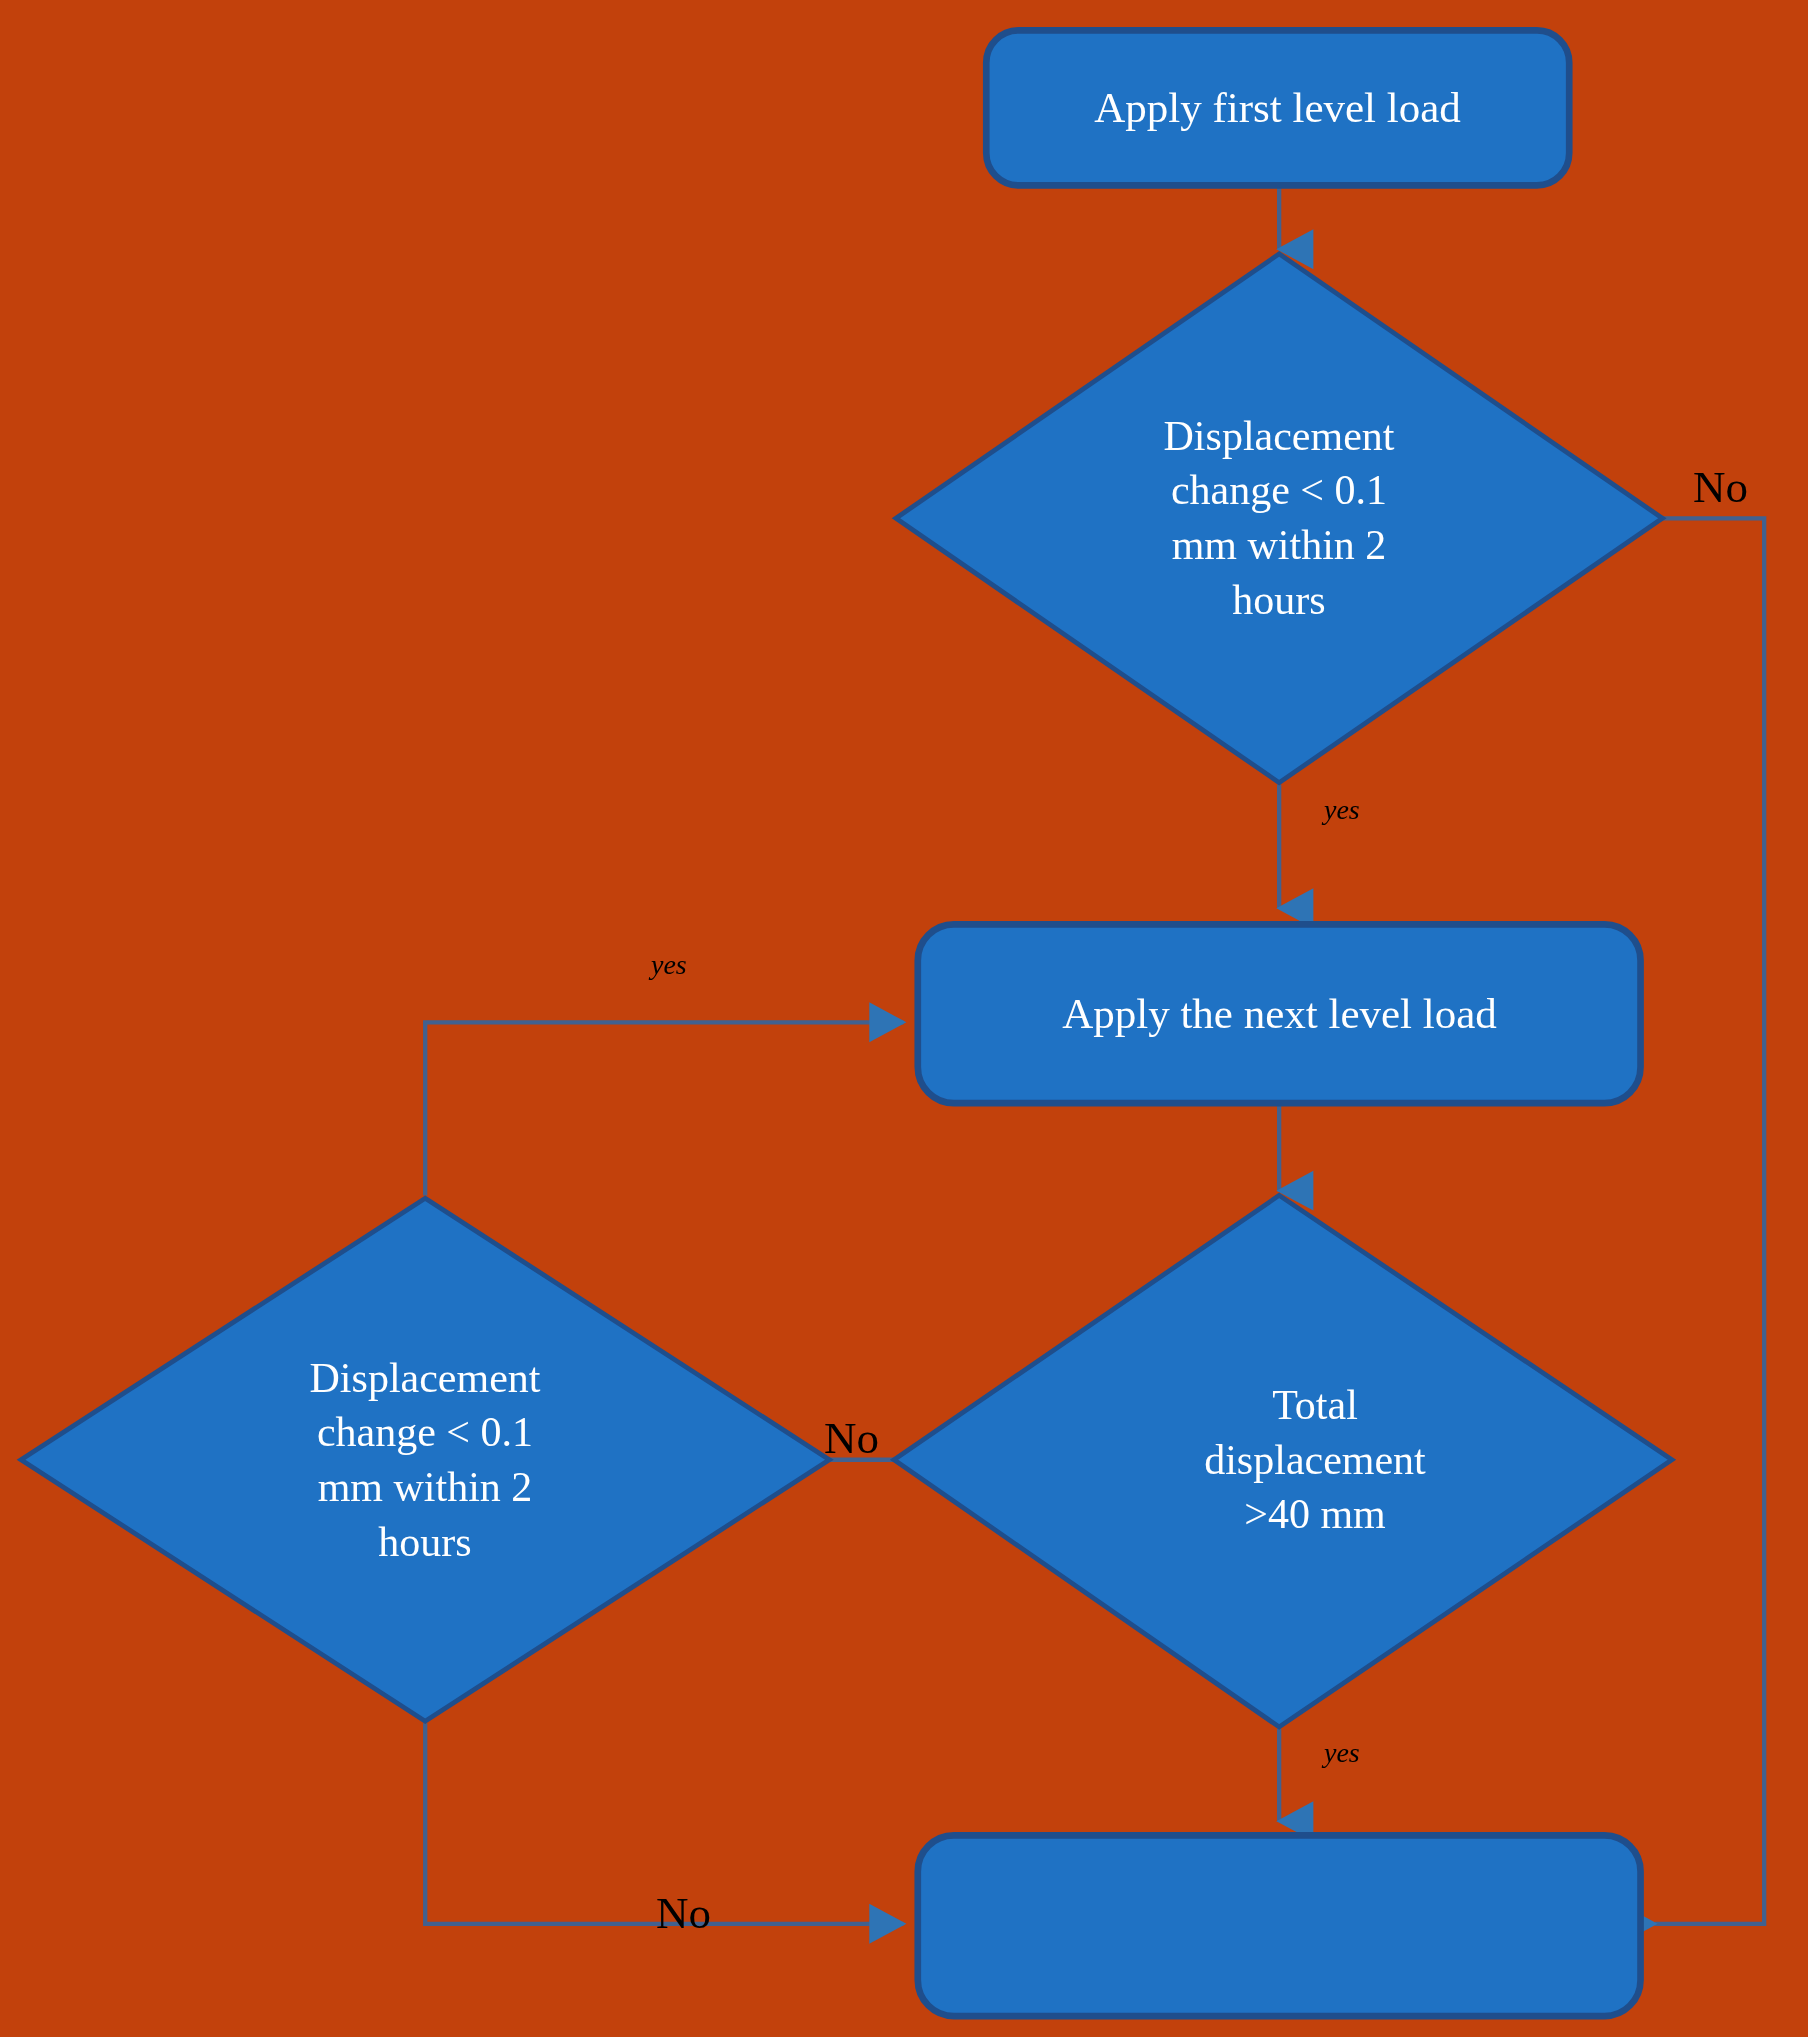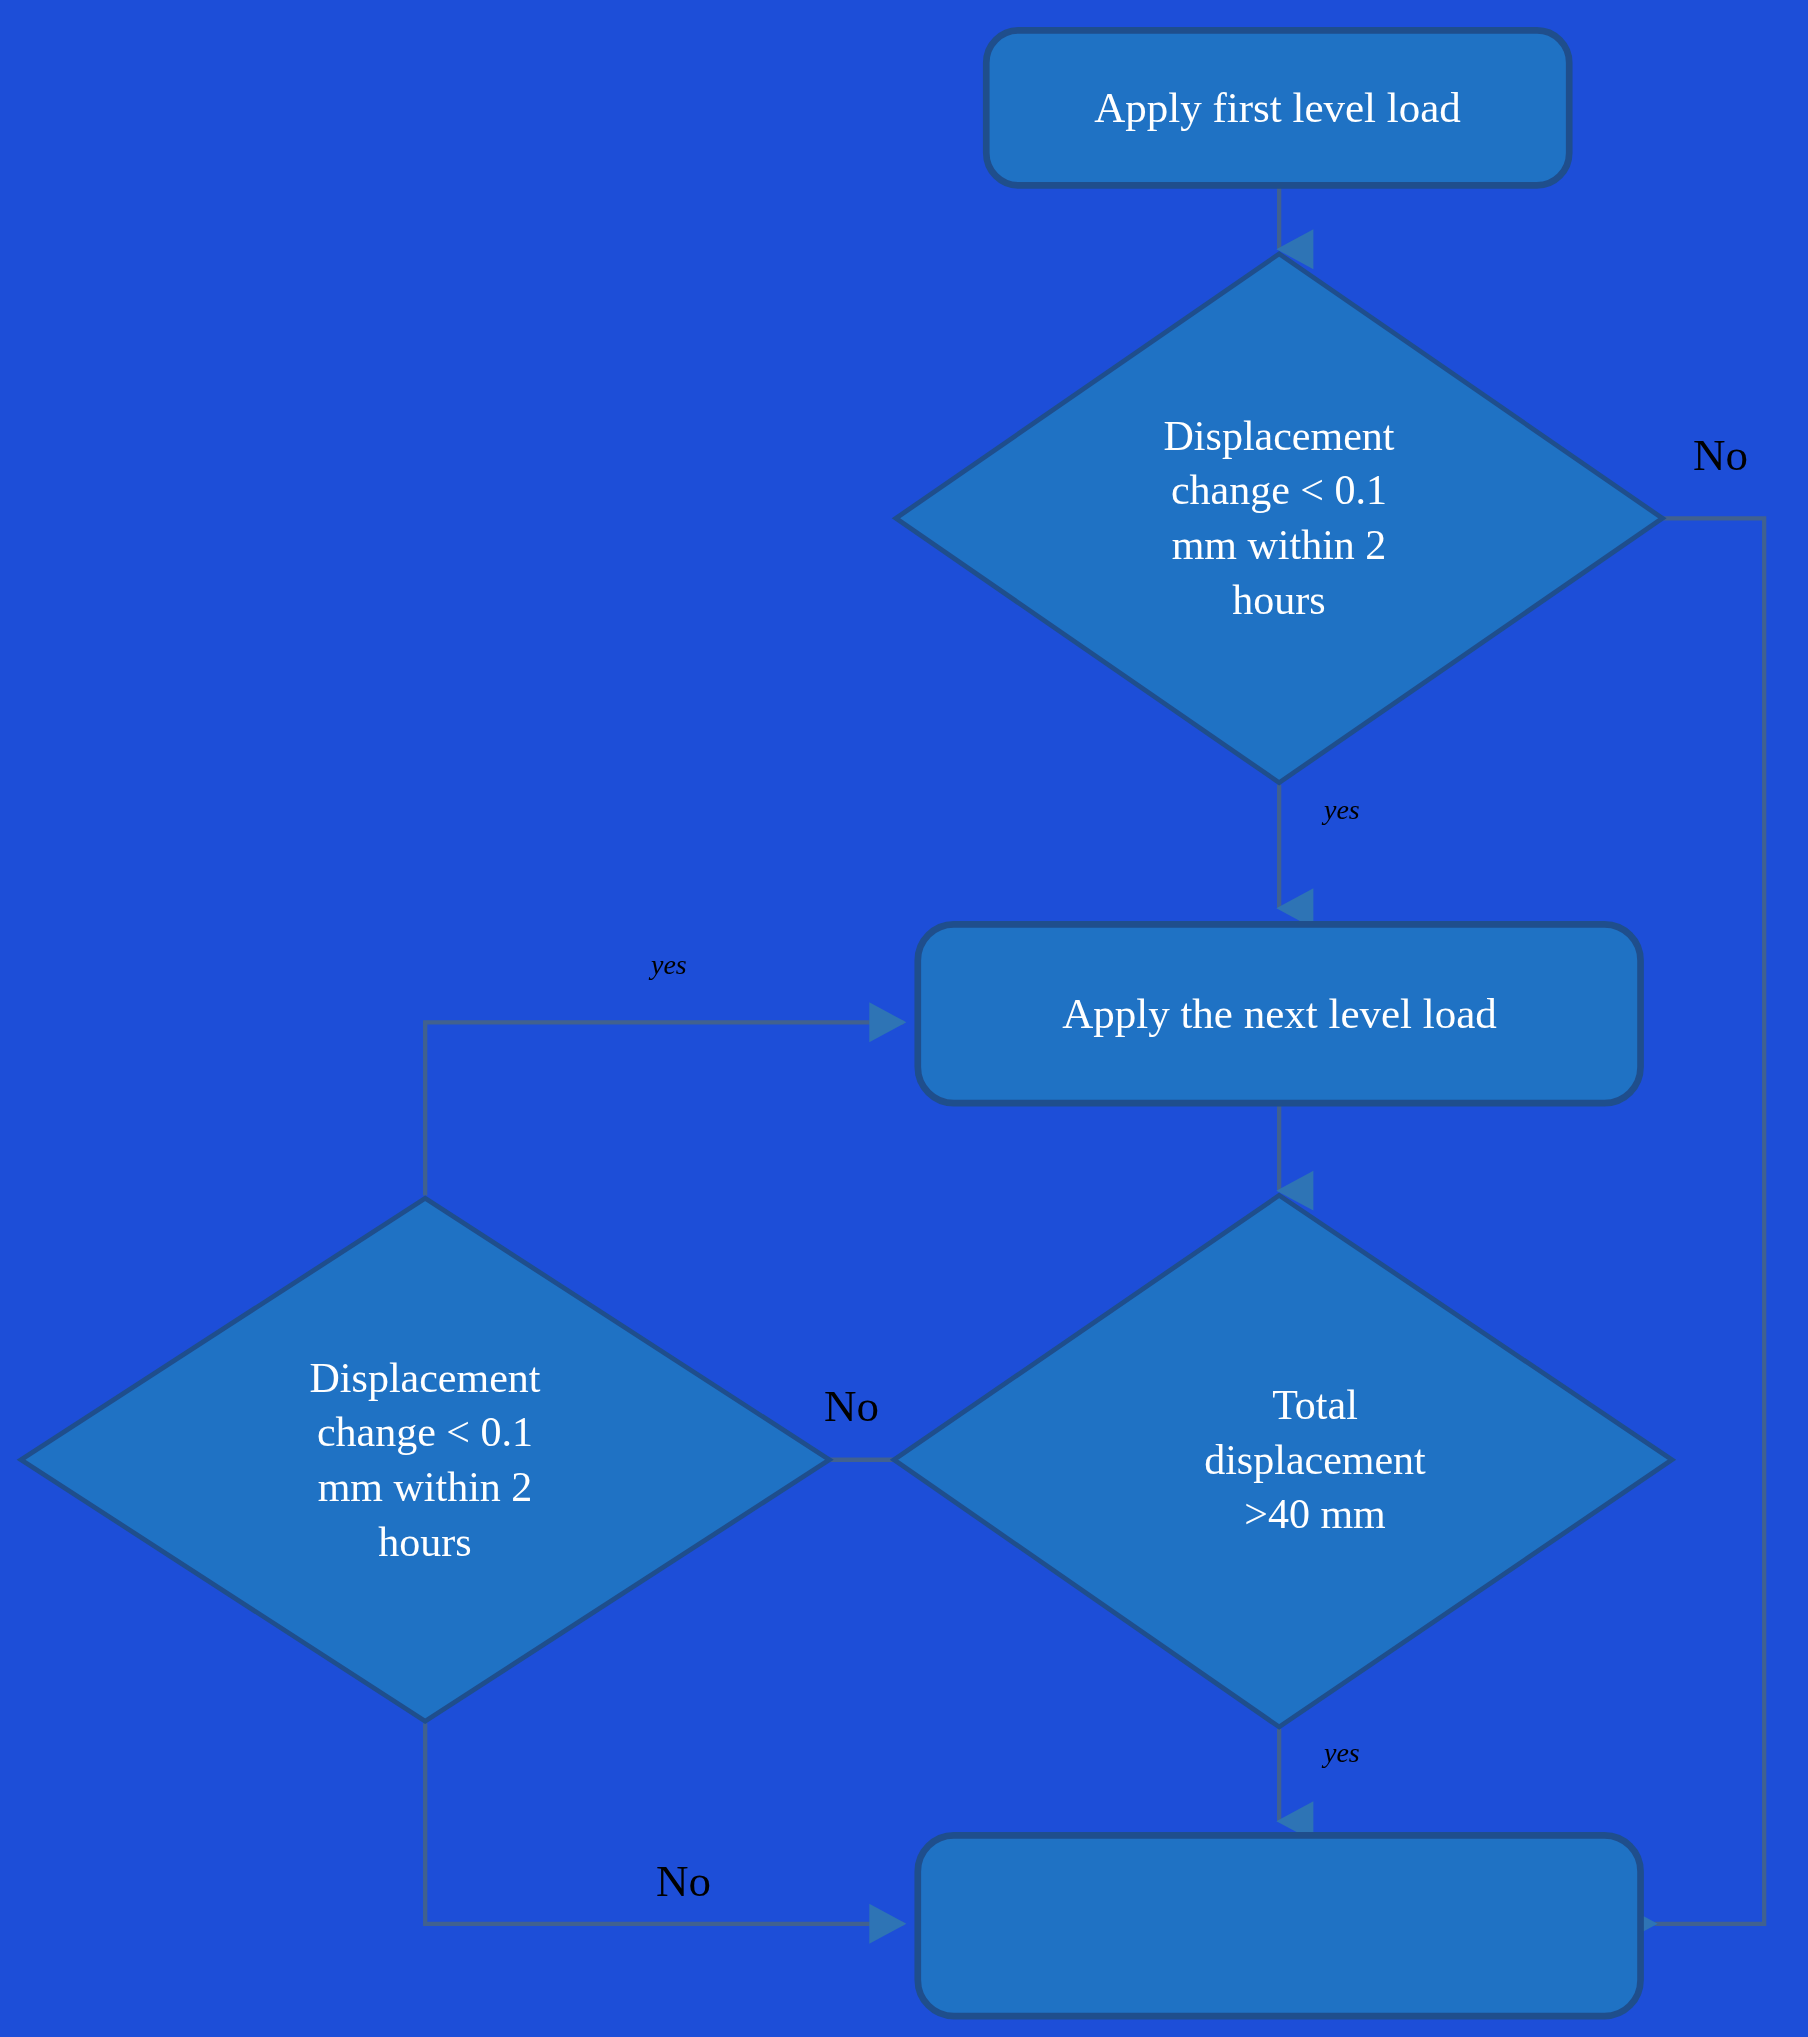--- a/index.html
+++ b/index.html
@@ -8,21 +8,21 @@
     padding: 0;
     background: #ffffff;
   }
   body {
     font-family: "Liberation Serif", "DejaVu Serif", serif;
   }
   #canvas {
     position: relative;
     width: 1808px;
     height: 2037px;
-    background: #1d4ed8;
+    background: #c2410c;
     overflow: hidden;
   }
   #flow-svg {
     position: absolute;
     left: 0;
     top: 0;
     width: 1808px;
     height: 2037px;
   }
   .node-label {
@@ -41,21 +41,21 @@
     position: absolute;
     color: #000000;
     font-family: "Liberation Serif", "DejaVu Serif", serif;
     line-height: 1;
     white-space: nowrap;
   }
   
   .proc-label { font-size: 43px; }
   
   .dec-label  { font-size: 42px; }
-  .lbl-no  { font-size: 45px; }
+  .lbl-no  { font-size: 45px; margin-top: 32px; }
   .lbl-yes { font-size: 28px; font-style: italic; }
 </style>
 </head>
 <body>
 
 <div id="canvas">
 
   <svg id="flow-svg" viewBox="0 0 1901 2142" xmlns="http://www.w3.org/2000/svg">
     <defs>
       <marker id="arrow-down" markerWidth="10" markerHeight="10" refX="5" refY="8.4" orient="auto" markerUnits="userSpaceOnUse">

